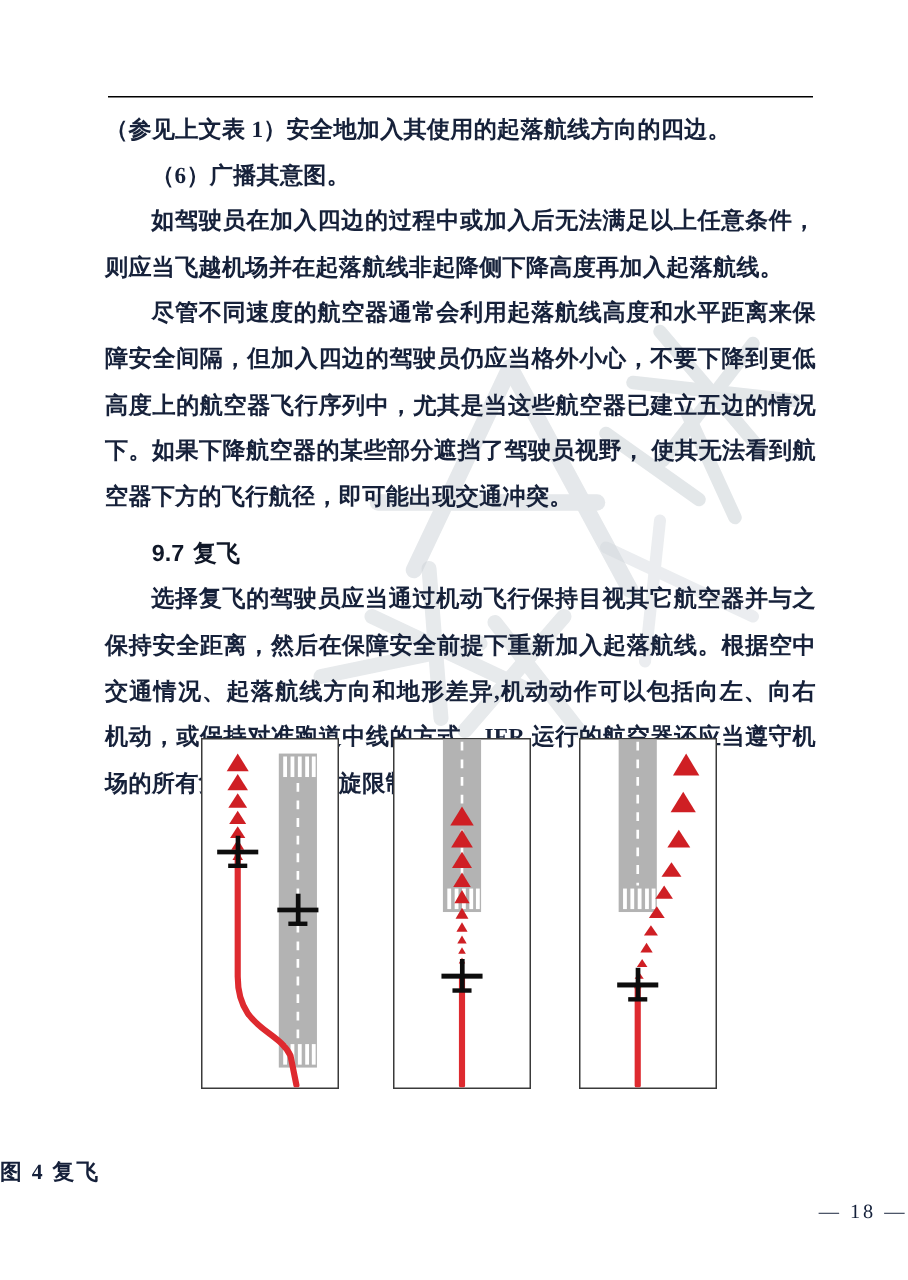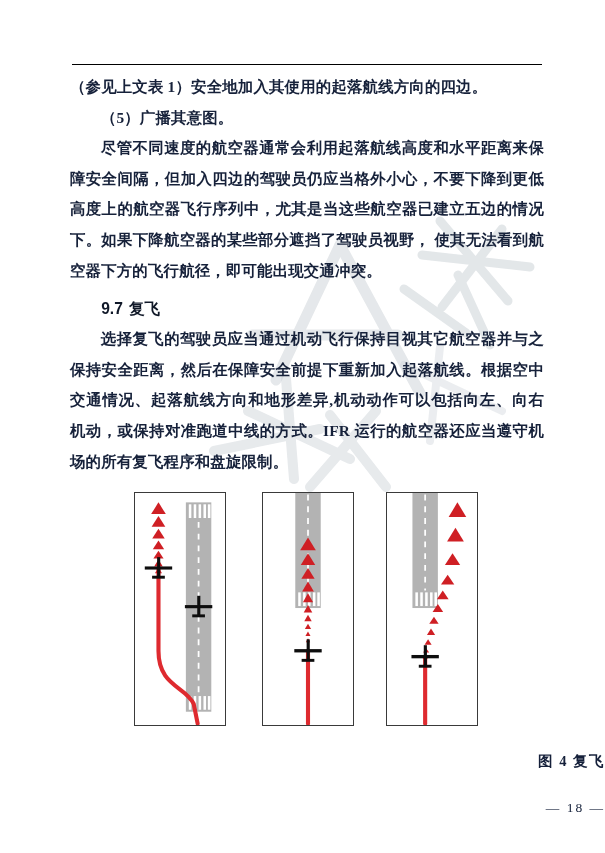--- a/index.html
+++ b/index.html
@@ -88,22 +88,22 @@
     overflow:hidden;
     box-sizing:border-box;
   }
   #panel-1{ left:134px; width:92px; }
   #panel-2{ left:262px; width:92px; }
   #panel-3{ left:386px; width:92px; }
   .panel svg{ display:block; width:100%; height:100%; }
 
   .fig-caption{
     position:absolute;
-    top:260px; left:0; width:605px;
-    text-align:right;
+    top:280px; left:0; width:605px;
+    text-align:left;
     font-size:14.5px;
     font-weight:600;
     letter-spacing:1.5px;
     color:#15203a;
     font-family:"Liberation Serif","DejaVu Serif",serif;
   }
 
   
   .footer{
     position:absolute;
@@ -149,21 +149,22 @@
         <path d="M214 150 L312 196"></path>
         <path d="M250 132 L240 226"></path>
       </g>
     </svg>
   </div>
 
   <div class="header-rule"></div>
 
   <div class="content">
     <p class="para">（参见上文表 1）安全地加入其使用的起落航线方向的四边。</p>
-    <p class="para indent">（5）广播其意图。</p>
+    <p class="para indent">（6）广播其意图。</p>
+    <p class="para indent">如驾驶员在加入四边的过程中或加入后无法满足以上任意条件，则应当飞越机场并在起落航线非起降侧下降高度再加入起落航线。</p>
     <p class="para indent">尽管不同速度的航空器通常会利用起落航线高度和水平距离来保障安全间隔，但加入四边的驾驶员仍应当格外小心，不要下降到更低 高度上的航空器飞行序列中，尤其是当这些航空器已建立五边的情况 下。如果下降航空器的某些部分遮挡了驾驶员视野， 使其无法看到航 空器下方的飞行航径，即可能出现交通冲突。</p>
 
     <h2 class="section">
       <span>9.7</span><span class="sec-title">复飞</span>
     </h2>
     <p class="para indent">选择复飞的驾驶员应当通过机动飞行保持目视其它航空器并与之保持安全距离，然后在保障安全前提下重新加入起落航线。根据空中交通情况、起落航线方向和地形差异,机动动作可以包括向左、向右 机动，或保持对准跑道中线的方式。IFR 运行的航空器还应当遵守机 场的所有复飞程序和盘旋限制。</p>
   </div>
 
   <div class="figure">
     <div class="panels">

